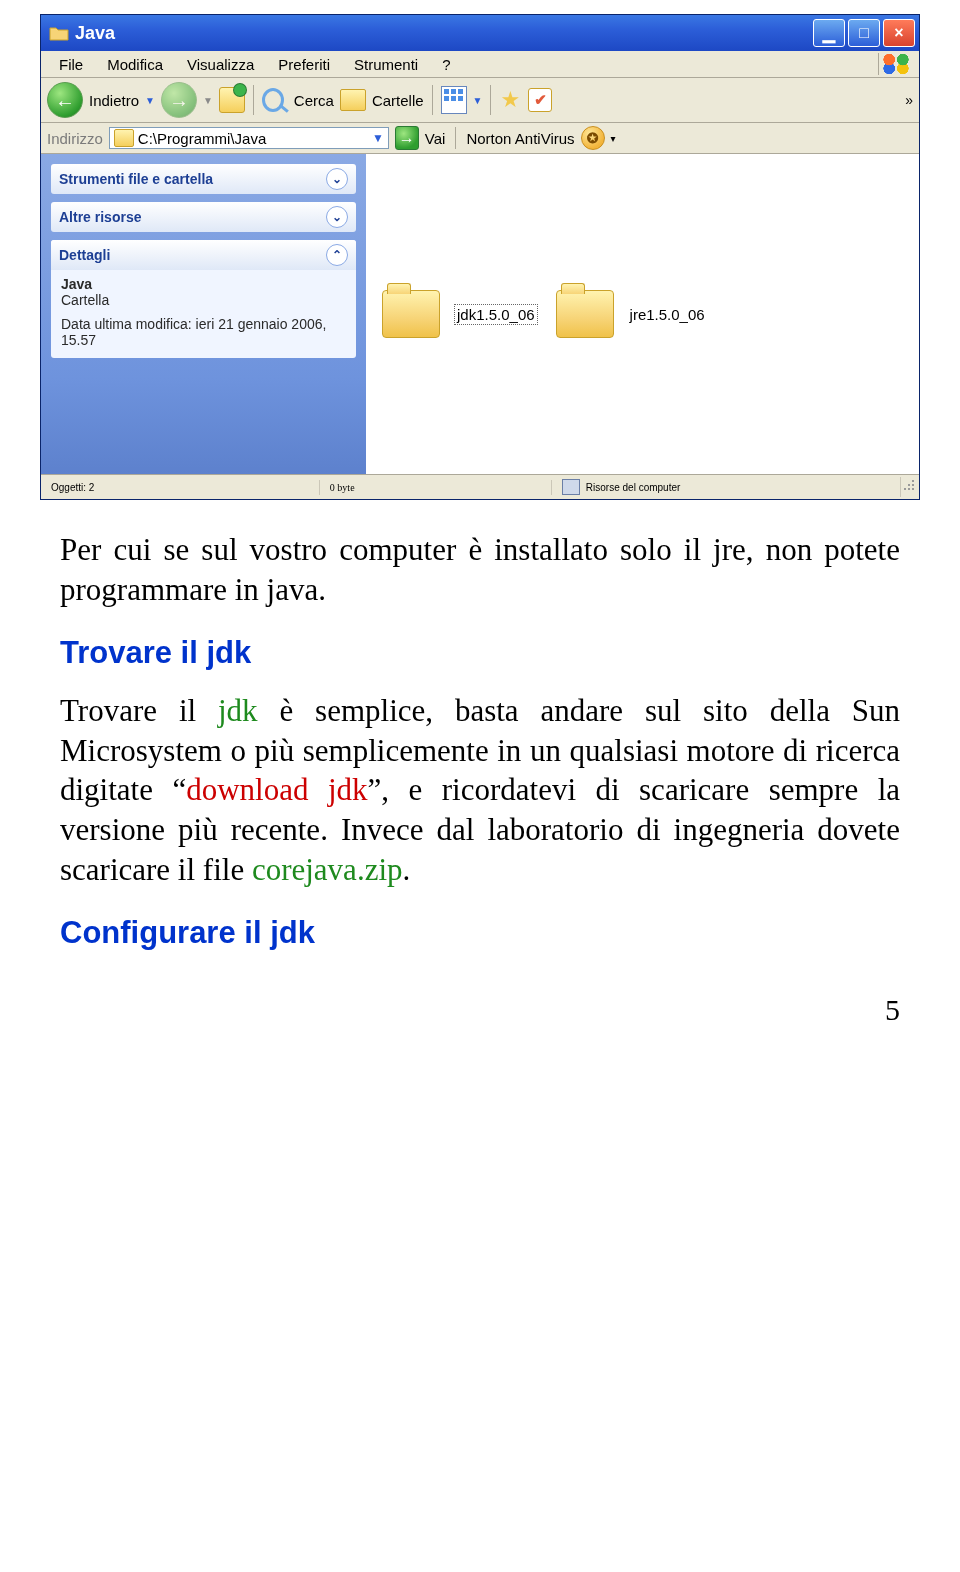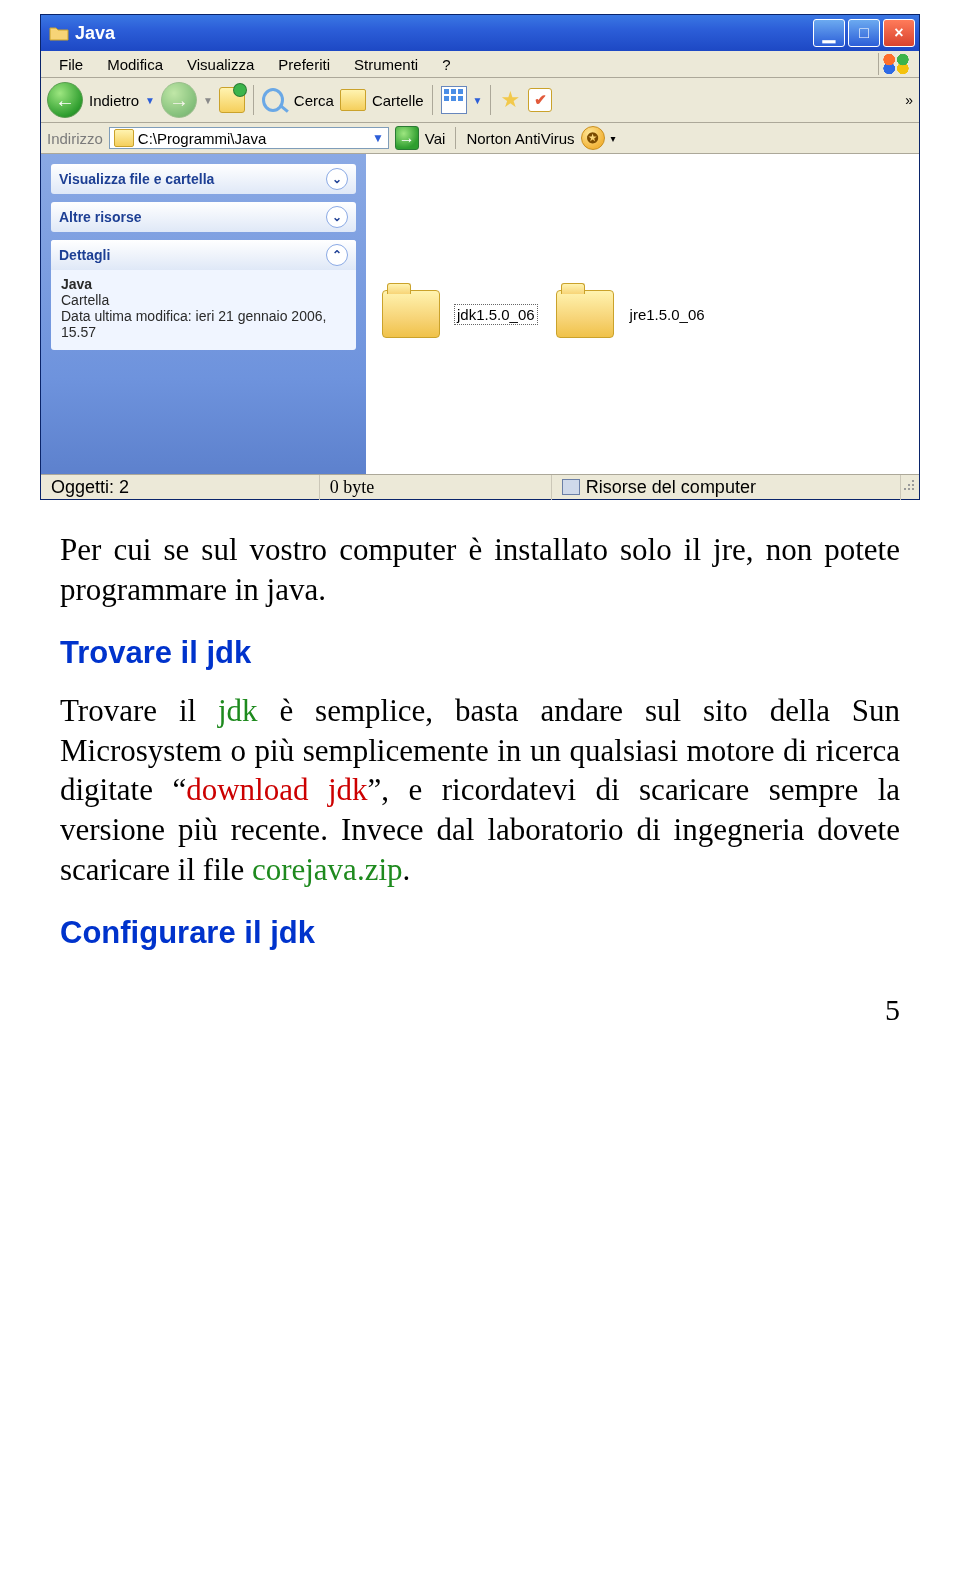--- a/index.html
+++ b/index.html
@@ -172,21 +172,21 @@
   .bigfolder::before{
     content:"";position:absolute;top:-8px;left:4px;width:22px;height:10px;
     background:linear-gradient(#fff3b0,#f7d477);border:1px solid #caa22b;border-bottom:none;border-radius:3px 3px 0 0;
   }
   .file-label{ font-size:15px; border:1px dotted #666; padding:1px 2px;}
   .file-label.plain{border:none;}
 
   .statusbar{
     display:flex;align-items:center;
     background:#ece9d8;border-top:1px solid #aca899;
-    font-size:18px; height:24px;
+    font-size:10px; height:24px;
   }
   .statusbar .cell{
     padding:2px 10px;border-right:1px solid #cbc7b8;
     display:flex;align-items:center;gap:6px;
   }
   .statusbar .cell.stretch{flex:1.1;}
   .statusbar .cell.mid{flex:.9;font-family:Liberation Serif, serif;}
   .pc-ico{width:16px;height:14px;background:#cfd9ea;border:1px solid #6b7fa6;}
   .grip {
     width:18px;align-self:stretch;
@@ -296,39 +296,39 @@
     <div class="addr-sep"></div>
     <span>Norton AntiVirus</span>
     <div class="nav-icn">✪</div>
     <span style="font-size:10px;">▾</span>
   </div>
 
   <div class="body-area">
     <div class="sidepane">
       <div class="pane-box">
         <div class="pane-head">
-          <span>Visualizza file e cartella</span>
+          <span>Strumenti file e cartella</span>
           <span class="collapse">⌄</span>
         </div>
       </div>
       <div class="pane-box">
         <div class="pane-head">
           <span>Altre risorse</span>
           <span class="collapse">⌄</span>
         </div>
       </div>
       <div class="pane-box">
         <div class="pane-head">
           <span>Dettagli</span>
           <span class="collapse">⌃</span>
         </div>
         <div class="pane-body">
           <div class="ttl">Java</div>
           <div>Cartella</div>
-          <div style="margin-top:0;">Data ultima modifica: ieri 21 gennaio 2006, 15.57</div>
+          <div style="margin-top:8px;">Data ultima modifica: ieri 21 gennaio 2006, 15.57</div>
         </div>
       </div>
     </div>
 
     <div class="content">
       <div class="file-item">
         <div class="bigfolder"></div>
         <span class="file-label">jdk1.5.0_06</span>
       </div>
       <div class="file-item">

